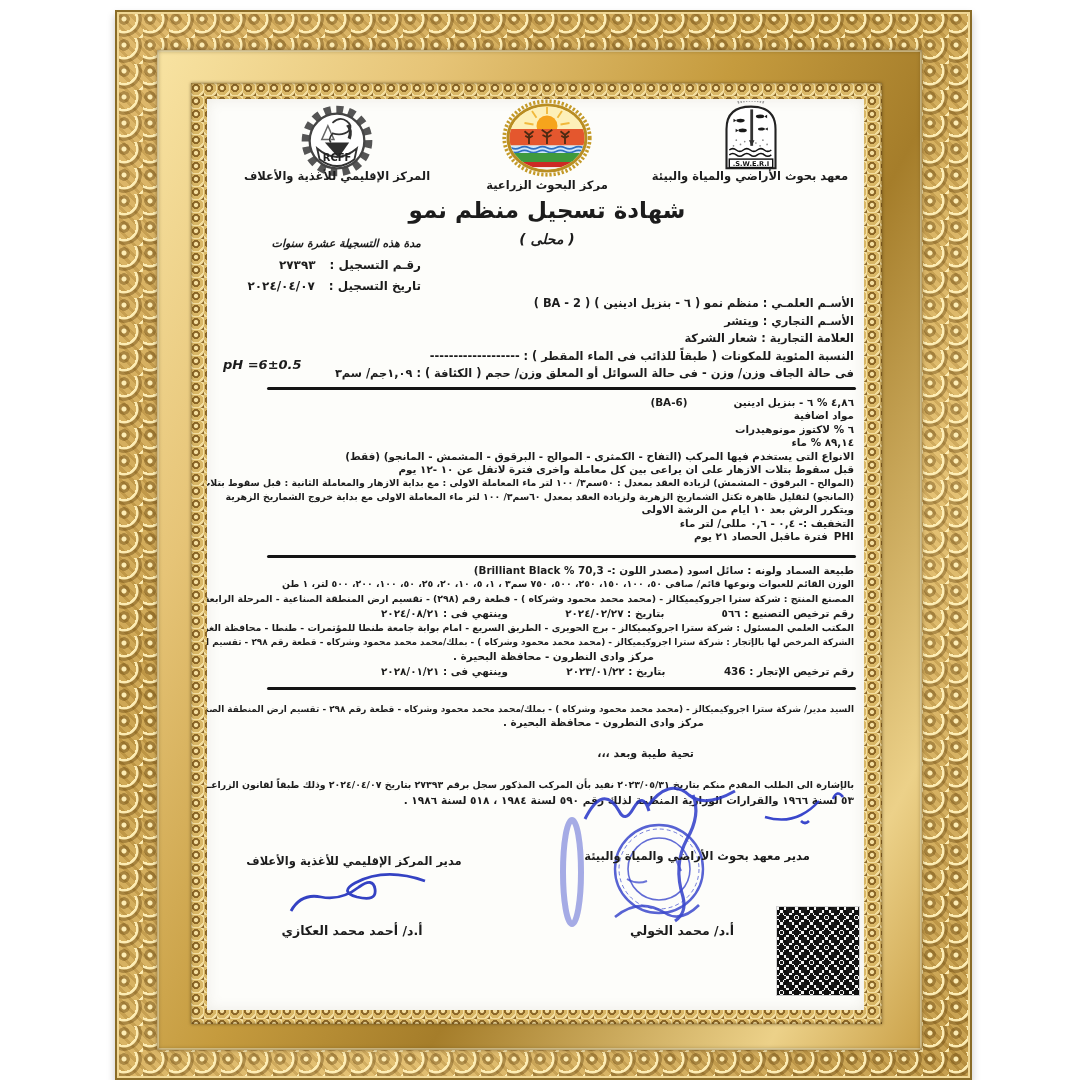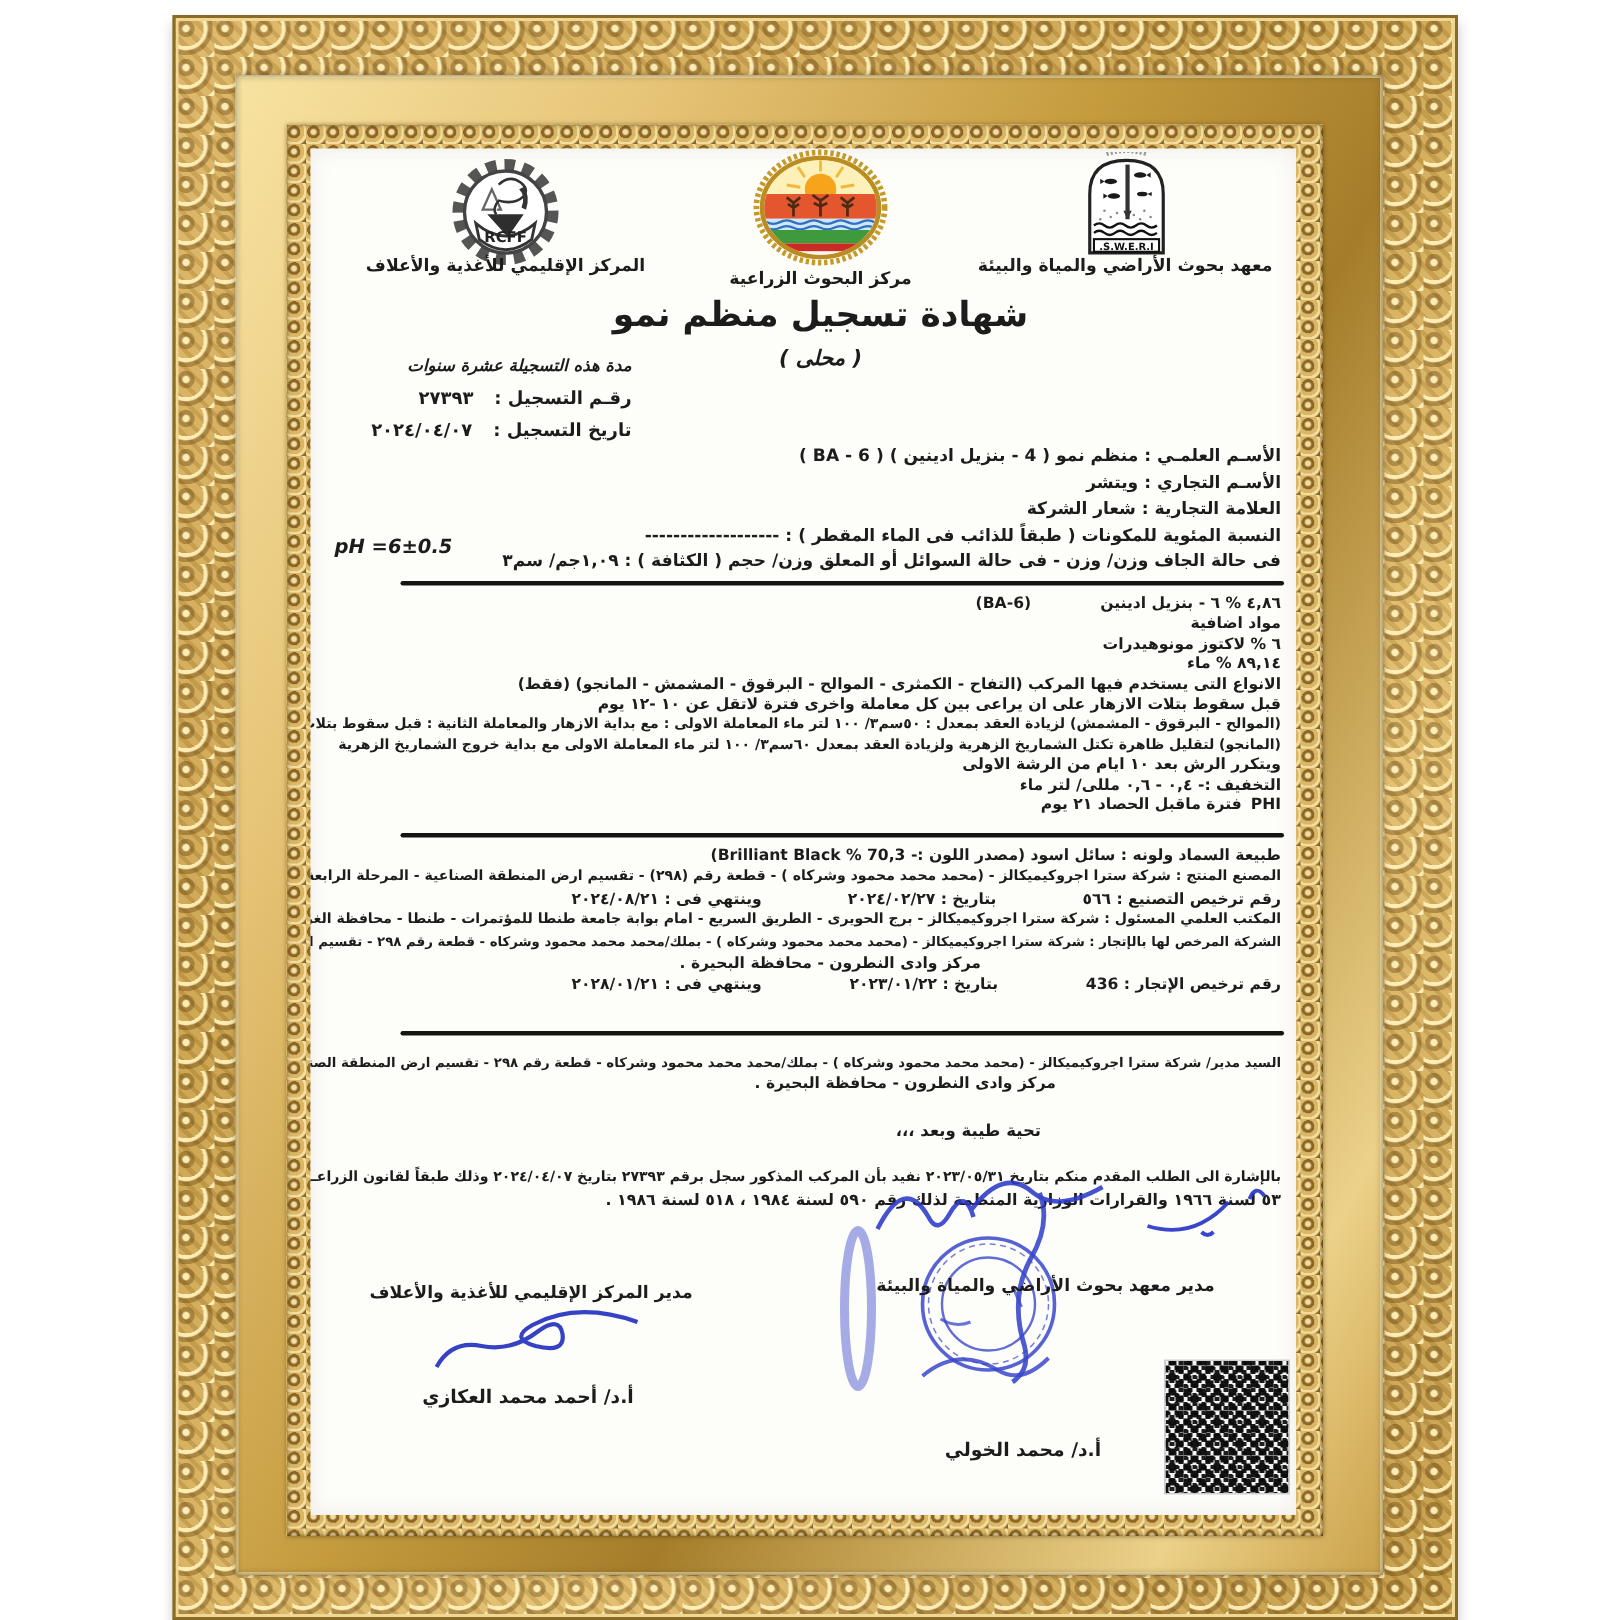--- a/index.html
+++ b/index.html
@@ -158,21 +158,21 @@
             <span>رقـم التسجيل :</span>
             <span>٢٧٣٩٣</span>
           </div>
           <div class="regline">
             <span>تاريخ التسجيل :</span>
             <span>٢٠٢٤/٠٤/٠٧</span>
           </div>
         </div>
 
         <div class="abs b1" style="right:10px;left:16px;top:196px;">
-          <div class="row">الأسـم العلمـي : منظم نمو ( 4 - بنزيل ادينين ) ( 6 - BA )</div>
+          <div class="row">الأسـم العلمـي : منظم نمو ( ٦ - بنزيل ادينين ) ( 2 - BA )</div>
           <div class="row">الأسـم التجاري : ويتشر</div>
           <div class="row">العلامة التجارية : شعار الشركة</div>
           <div class="row">النسبة المئوية للمكونات ( طبقاً للذائب فى الماء المقطر ) : -------------------</div>
           <div class="row">فى حالة الجاف وزن/ وزن - فى حالة السوائل أو المعلق وزن/ حجم ( الكثافة ) : ١,٠٩جم/ سم٣</div>
         </div>
         <div class="abs ph" style="left:16px;top:258px;">pH  =6±0.5</div>
 
         <div class="sep" style="left:60px;right:8px;top:288px;"></div>
 
         <div class="abs b2" style="right:10px;left:16px;top:297px;">
@@ -192,20 +192,21 @@
           <div class="row flexrow" style="gap:6px;">
             <span>PHI</span>
             <span>فترة ماقبل الحصاد ٢١ يوم</span>
           </div>
         </div>
 
         <div class="sep" style="left:60px;right:8px;top:456px;"></div>
 
         <div class="abs b3" style="right:10px;left:14px;top:464px;">
           <div class="row">طبيعة السماد ولونه : سائل اسود (مصدر اللون :- 70,3 % Brilliant Black)</div>
+          <div class="row ln-sm">الوزن القائم للعبوات ونوعها قائم/ صافى  ٥٠، ١٠٠، ١٥٠، ٢٥٠، ٥٠٠، ٧٥٠ سم٣ ، ١، ٥، ١٠، ٢٠، ٢٥، ٥٠، ١٠٠، ٢٠٠، ٥٠٠ لتر، ١ طن</div>
           <div class="row ln-sm">المصنع المنتج : شركة سترا اجروكيميكالز - (محمد محمد محمود وشركاه ) - قطعة رقم (٢٩٨) - تقسيم ارض المنطقة الصناعية - المرحلة الرابعة - وادى النطرون - محافظة البحيرة .</div>
           <div class="row lic">
             <span>رقم ترخيص التصنيع : ٥٦٦</span>
             <span>بتاريخ : ٢٠٢٤/٠٢/٢٧</span>
             <span>وينتهي فى : ٢٠٢٤/٠٨/٢١</span>
           </div>
           <div class="row ln-sm">المكتب العلمي المسئول : شركة سترا اجروكيميكالز - برج الحويرى - الطريق السريع - امام بوابة جامعة طنطا للمؤتمرات - طنطا - محافظة الغربية</div>
           <div class="row ln-xs">الشركة المرخص لها بالإتجار : شركة سترا اجروكيميكالز - (محمد محمد محمود وشركاه ) - بملك/محمد محمد محمود وشركاه - قطعة رقم ٢٩٨ - تقسيم ارض المنطقة الصناعية - المرحلة الرابعة -</div>
           <div class="row" style="padding-right:200px;">مركز وادى النطرون - محافظة البحيرة .</div>
           <div class="row lic">
@@ -239,21 +240,21 @@
             <path d="M138 28 q8 20 -6 44 q-14 26 -4 58 q4 16 -8 24" stroke-width="3.2" opacity=".9"></path>
             <path d="M60 150 q24 -20 50 -4 q16 10 34 -8" stroke-width="2.6" opacity=".85"></path>
           </g>
         </svg>
 
         <svg class="abs ink" style="left:548px;top:688px;" width="100" height="42" viewBox="0 0 100 42">
           <path d="M88 10 q-6 -8 -10 2 M10 30 q20 6 36 -2 q10 -5 18 -14 M46 34 q4 4 8 0" stroke="#2a38c8" stroke-width="2.6" fill="none"></path>
         </svg>
 
         <div class="abs sigtitle c" style="left:330px;top:750px;width:320px;">مدير معهد بحوث الأراضي والمياة والبيئة</div>
-        <div class="abs signame c" style="left:355px;top:859px;width:240px;">أ.د/ محمد الخولي</div>
+        <div class="abs signame c" style="left:355px;top:824px;width:240px;">أ.د/ محمد الخولي</div>
 
         <div class="abs sigtitle c" style="left:7px;top:755px;width:280px;">مدير المركز الإقليمي للأغذية والأعلاف</div>
         <svg class="abs ink" style="left:78px;top:770px;" width="145" height="52" viewBox="0 0 145 52">
           <path d="M140 12 q-40 -14 -70 2 q-16 9 2 14 q20 5 18 -8 q-2 -12 -16 -2 q-18 14 -38 10 q-20 -4 -30 14" stroke="#2433bf" stroke-width="2.8" fill="none"></path>
         </svg>
         <div class="abs signame c" style="left:25px;top:824px;width:240px;">أ.د/ أحمد محمد العكازي</div>
 
         <div class="abs qr" style="left:570px;top:808px;"></div>
 
       </div>

